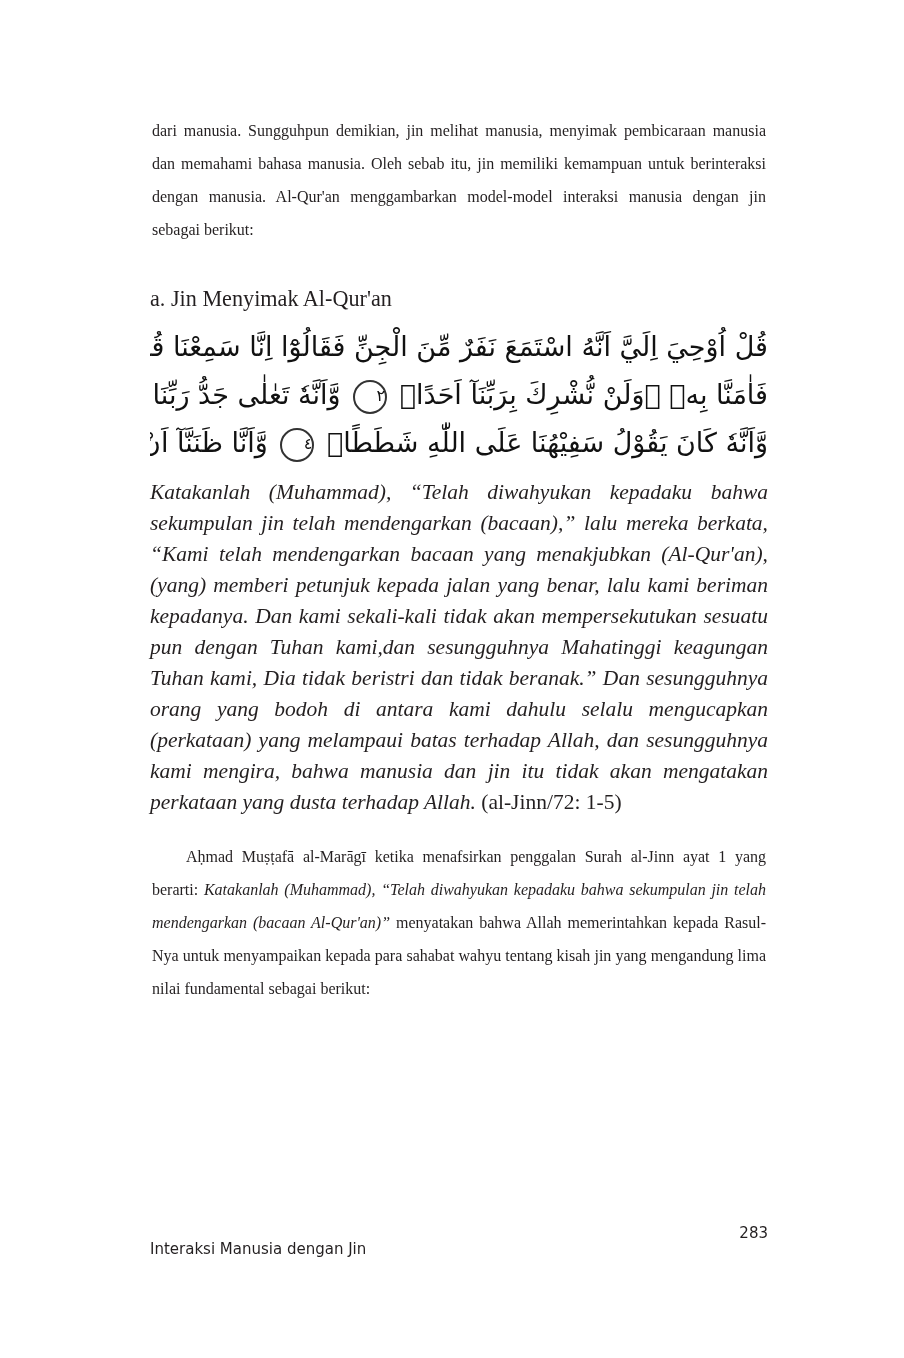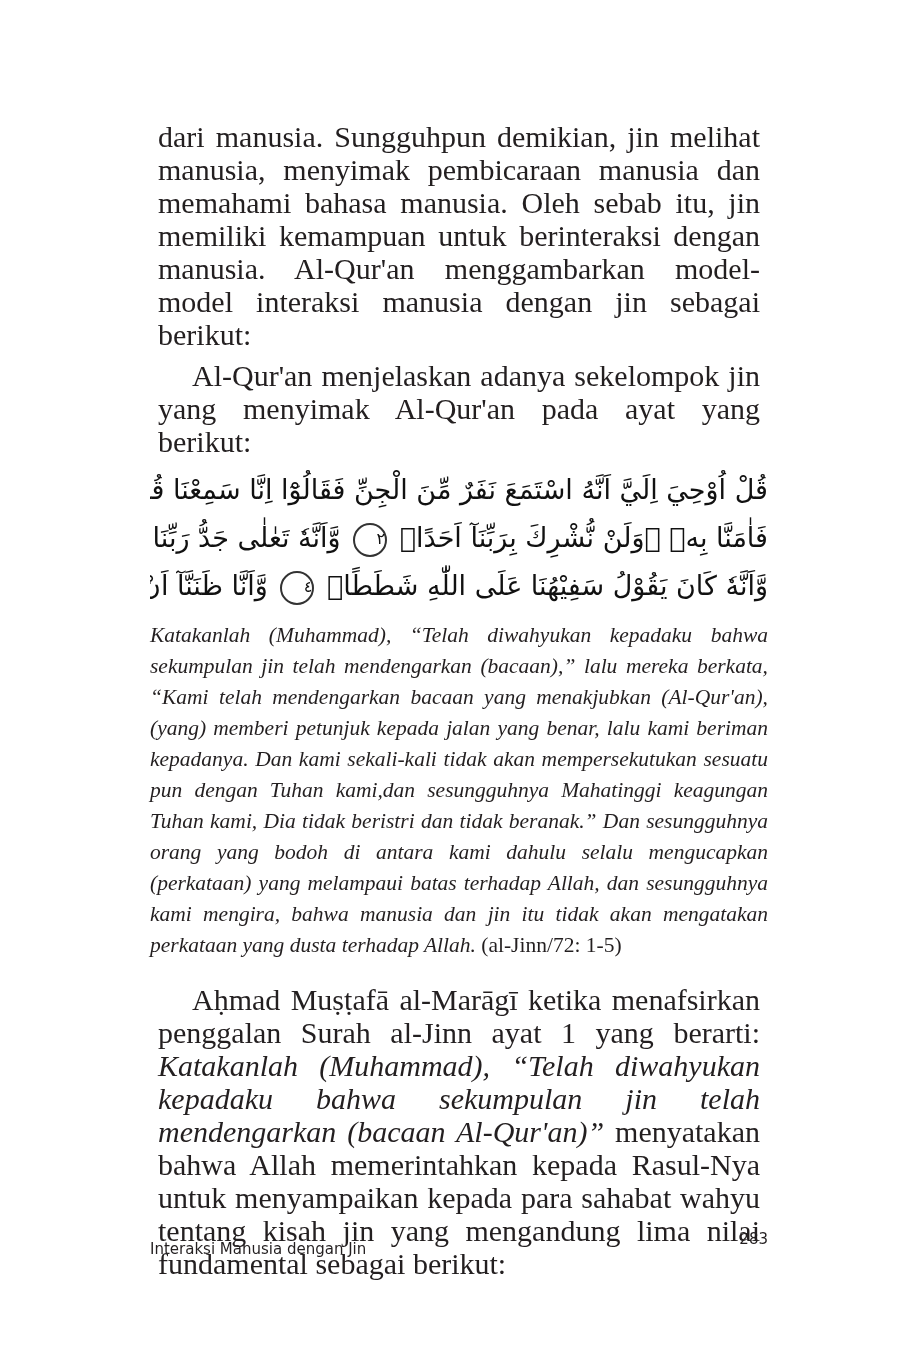--- a/index.html
+++ b/index.html
@@ -1,41 +1,41 @@
 <!DOCTYPE html>
 <html><head>
 <meta charset="utf-8">
 <style>
   html, body { margin: 0; padding: 0; background: #ffffff; }
   body { width: 904px; height: 1358px; position: relative; overflow: hidden; color: #231f20; }
   .page { position: absolute; left: 150px; top: 112px; width: 618px; }
   .serif { font-family: "Liberation Serif", "DejaVu Serif", serif; }
-  .para { font-size: 30px; line-height: 33px; text-align: justify; text-align-last: left; margin: 8px; }
+  .para { font-size: 16px; line-height: 33px; text-align: justify; text-align-last: left; margin: 2px; }
   .indent { text-indent: 34px; }
   .heading { font-size: 22.2px; line-height: 33px; margin: 36px 0 0 0; }
   .verse-intro { margin-top: 0; }
   .arabic-block { margin-top: 8px; direction: rtl; font-family: "DejaVu Sans", sans-serif; font-size: 27px; line-height: 48px; color: #111; text-align: justify; text-align-last: right; }
   .arabic-line { display: block; white-space: nowrap; overflow: hidden; }
   .ayah-mark { display: inline-block; direction: ltr; width: 30px; height: 30px; line-height: 28px; text-align: center; font-size: 16px; border: 2px double #333; border-radius: 50%; margin: 0 4px; vertical-align: middle; font-family: "DejaVu Sans", sans-serif; }
   .translation { margin-top: 10px; font-style: italic; font-size: 21.5px; line-height: 31px; text-align: justify; text-align-last: left; }
   .ref { font-style: normal; margin-top: 40px; }
   .para2 { margin-top: 20px; }
   .footer { position: absolute; top: 1224px; left: 150px; width: 618px; font-family: "DejaVu Sans", sans-serif; font-size: 15px; color: #231f20; }
   .footer-title { position: absolute; left: 0; top: 16px; }
-  .footer-page { position: absolute; right: 0; top: 6px; margin-left: 19px; }
+  .footer-page { position: absolute; right: 0; top: 0; margin-left: 19px; }
   em { font-style: italic; }
 </style>
 </head>
 <body>
 
 <div class="page">
   <p class="para serif">dari manusia. Sungguhpun demikian, jin melihat manusia, menyimak pembicaraan manusia dan memahami bahasa manusia. Oleh sebab itu, jin memiliki kemampuan untuk berinteraksi dengan manusia. Al-Qur'an menggambarkan model-model interaksi manusia dengan jin sebagai berikut:</p>
 
+  <p class="heading serif">a. Jin Menyimak Al-Qur'an</p>
 
-  <p class="para serif indent verse-intro">Al-Qur'an menjelaskan adanya sekelompok jin yang menyimak Al-Qur'an pada ayat yang berikut:</p>
 
   <div class="arabic-block">
     <span class="arabic-line">
       <span>قُلْ اُوْحِيَ اِلَيَّ اَنَّهُ اسْتَمَعَ نَفَرٌ مِّنَ الْجِنِّ فَقَالُوْٓا اِنَّا سَمِعْنَا قُرْاٰنًا عَجَبًاۙ</span>
       
       
     </span>
     <span class="arabic-line">
       <span>فَاٰمَنَّا بِهٖ ۗوَلَنْ نُّشْرِكَ بِرَبِّنَآ اَحَدًاۖ</span>
       <span class="ayah-mark">٢</span>

